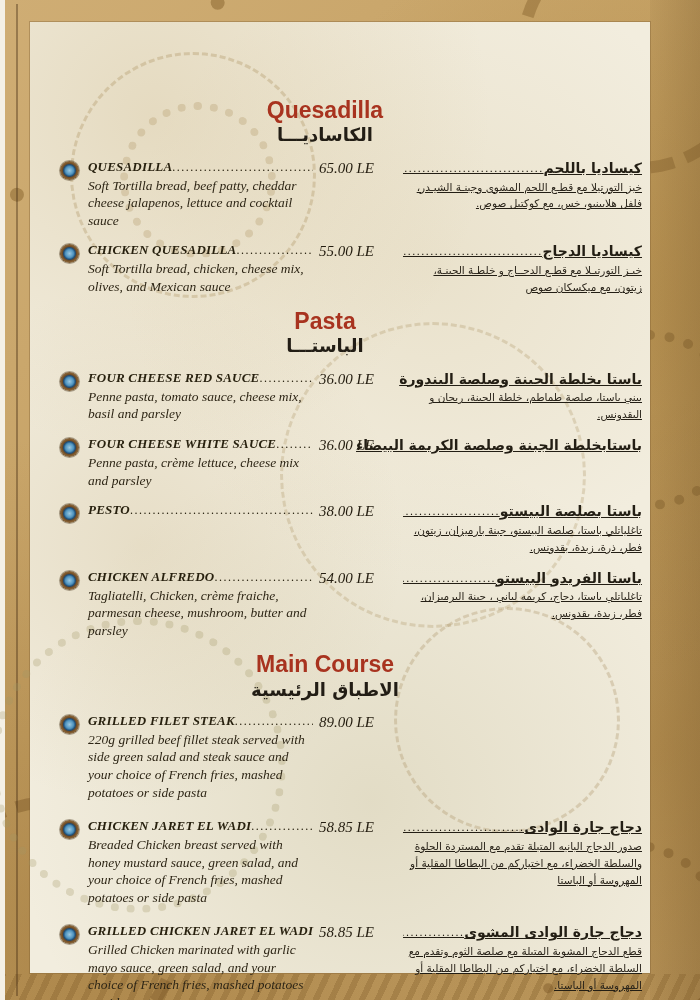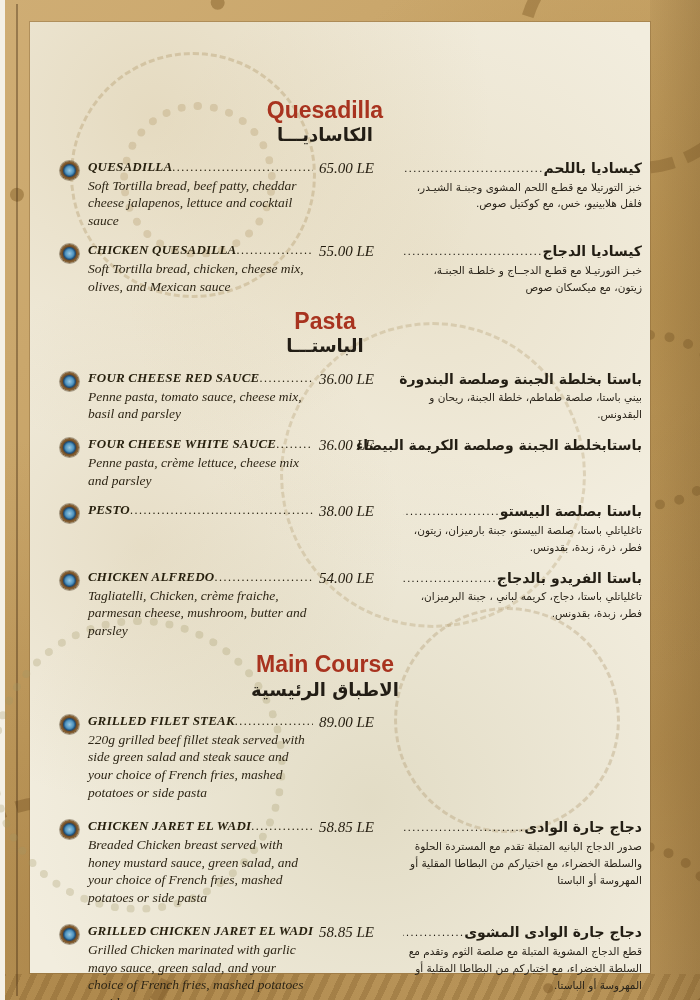--- a/index.html
+++ b/index.html
@@ -54,21 +54,21 @@
   .item.mc{margin-bottom:17px;}
   .bullet{width:19px;height:19px;border-radius:50%;margin:2px 0 0 12px;
     background:radial-gradient(circle,#9cc8e0 0%,#4e94c0 30%,#1f4c74 44%,#6b4a26 52%,#8a6436 64%,#3f2a12 82%,#6b4a26 100%);
     box-shadow:0 0 0 1px rgba(60,40,15,.4);}
   .en-line{display:flex;align-items:baseline;min-width:0;}
   .en-name{font-style:italic;font-weight:bold;font-size:13px;letter-spacing:.2px;color:#28210f;white-space:nowrap;}
   .lead{flex:1;min-width:0;overflow:hidden;white-space:nowrap;color:#28210f;font-size:12px;}
   .lead::after{content:"......................................................................";letter-spacing:1.5px;}
   .en-desc{font-style:italic;font-size:13.5px;color:#2e2616;line-height:1.3;margin-top:2px;max-width:228px;}
   .price{font-style:italic;font-size:15px;color:#241d10;white-space:nowrap;padding-top:1px;}
-  .ar{direction:rtl;font-family:"DejaVu Sans",sans-serif;color:#231e14;min-width:0;}
+  .ar{direction:rtl;font-family:"DejaVu Sans",sans-serif;color:#231e14;min-width:0;text-decoration:underline;}
   .ar-line{display:flex;align-items:center;min-width:0;}
   .ar-name{font-weight:bold;font-size:14px;white-space:nowrap;line-height:1.35;}
   .lead-ar{flex:1;min-width:0;overflow:hidden;white-space:nowrap;font-size:11px;color:#231e14;}
   .lead-ar::after{content:"......................................................................";letter-spacing:1px;}
   .ar-desc{font-size:10.5px;line-height:1.6;margin-top:1px;text-align:right;color:#2a241a;}
 </style>
 </head>
 <body>
 
 <div class="ring fr1"></div>
@@ -198,21 +198,21 @@
       <div>
         <div class="en-line">
             <span class="en-name">CHICKEN ALFREDO</span>
             <span class="lead"></span>
           </div>
         <div class="en-desc">Tagliatelli, Chicken, crème fraiche, parmesan cheese, mushroom, butter and parsley</div>
       </div>
       <div class="price">54.00 LE</div>
       <div class="ar">
         <div class="ar-line">
-            <span class="ar-name">باستا الفريدو بالدجاج</span>
+            <span class="ar-name">باستا الفريدو البيستو</span>
             <span class="lead-ar"></span>
           </div>
         <div class="ar-desc">تاغلياتلي باستا، دجاج، كريمه لباني ، جبنة البرميزان، فطر، زبدة، بقدونس.</div>
       </div>
     </div>
 
     <div class="sec-head gap">
       <div class="sec-en">Main Course</div>
       <div class="sec-ar">الاطباق الرئيسية</div>
     </div>

